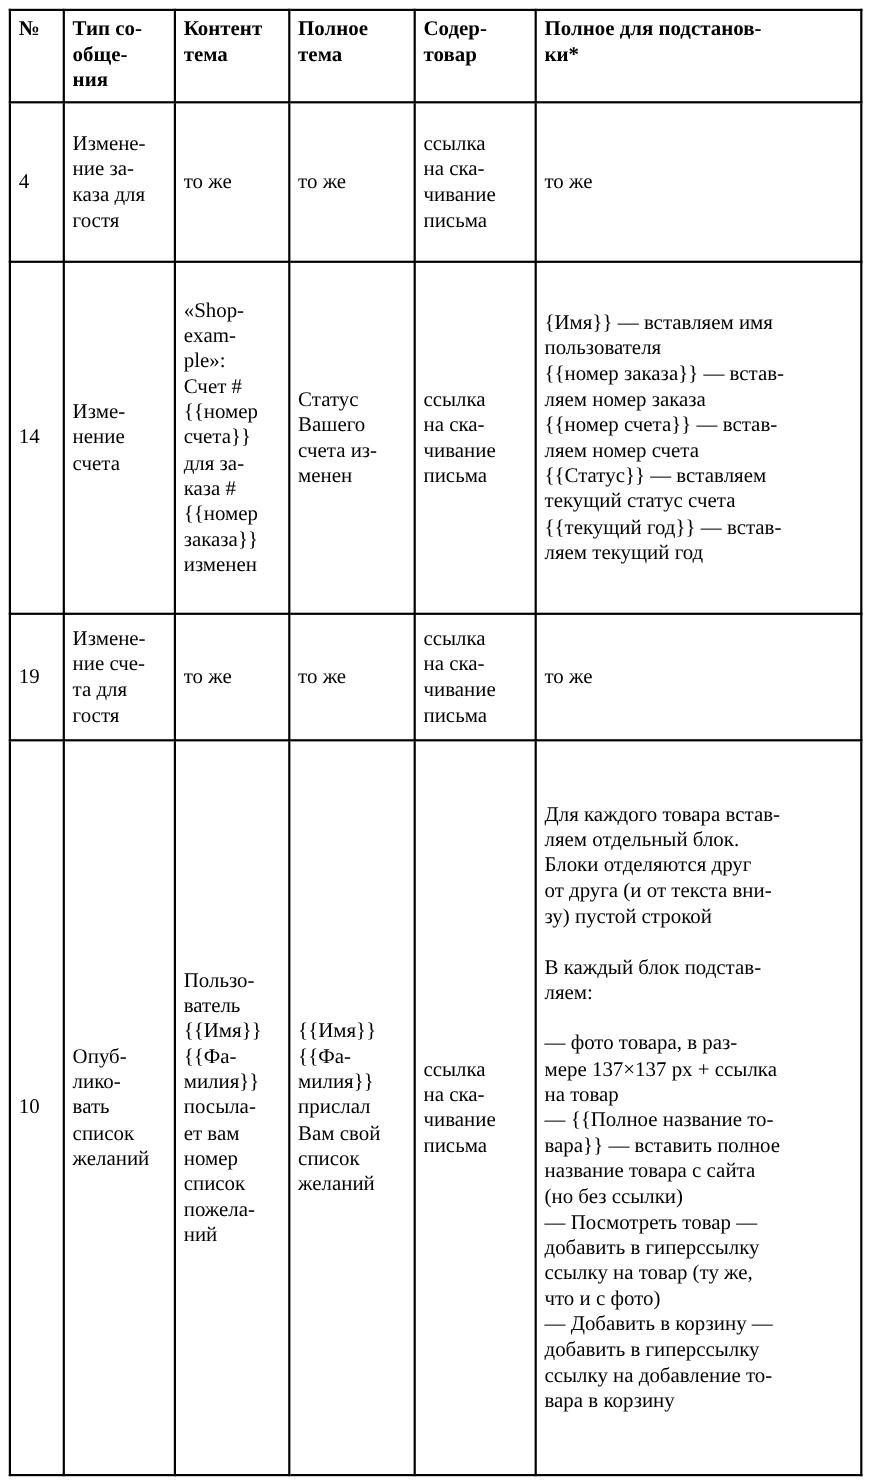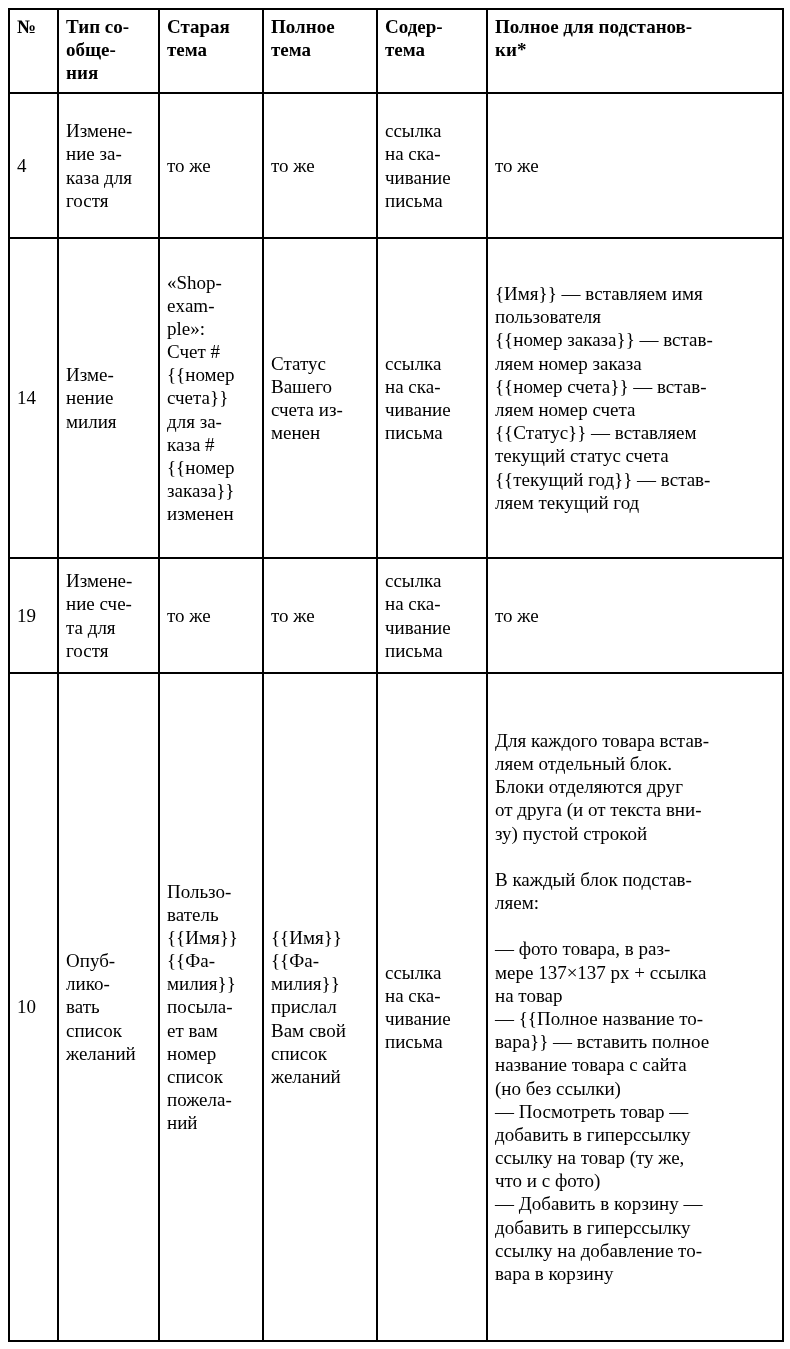--- a/index.html
+++ b/index.html
@@ -54,26 +54,26 @@
       <col style="width:114px">
       <col style="width:110px">
       <col style="width:296px">
     </colgroup>
     <tbody>
         <tr class="r-header">
       <th>№</th>
       <th>Тип со-
 обще-
 ния</th>
-      <th>Старая
+      <th>Контент
 тема</th>
       <th>Полное
 тема</th>
       <th>Содер-
-тема</th>
+товар</th>
       <th>Полное для подстанов-
 ки*</th>
     </tr>
     <tr class="r-13">
       <td>4</td>
       <td>Измене-
 ние за-
 каза для
 гостя</td>
       <td>то же</td>
@@ -81,21 +81,21 @@
       <td>ссылка
 на ска-
 чивание
 письма</td>
       <td>то же</td>
     </tr>
     <tr class="r-14">
       <td>14</td>
       <td>Изме-
 нение
-милия</td>
+счета</td>
       <td>«Shop-
 exam-
 ple»:
 Счет #
 {{номер
 счета}}
 для за-
 каза #
 {{номер
 заказа}}

